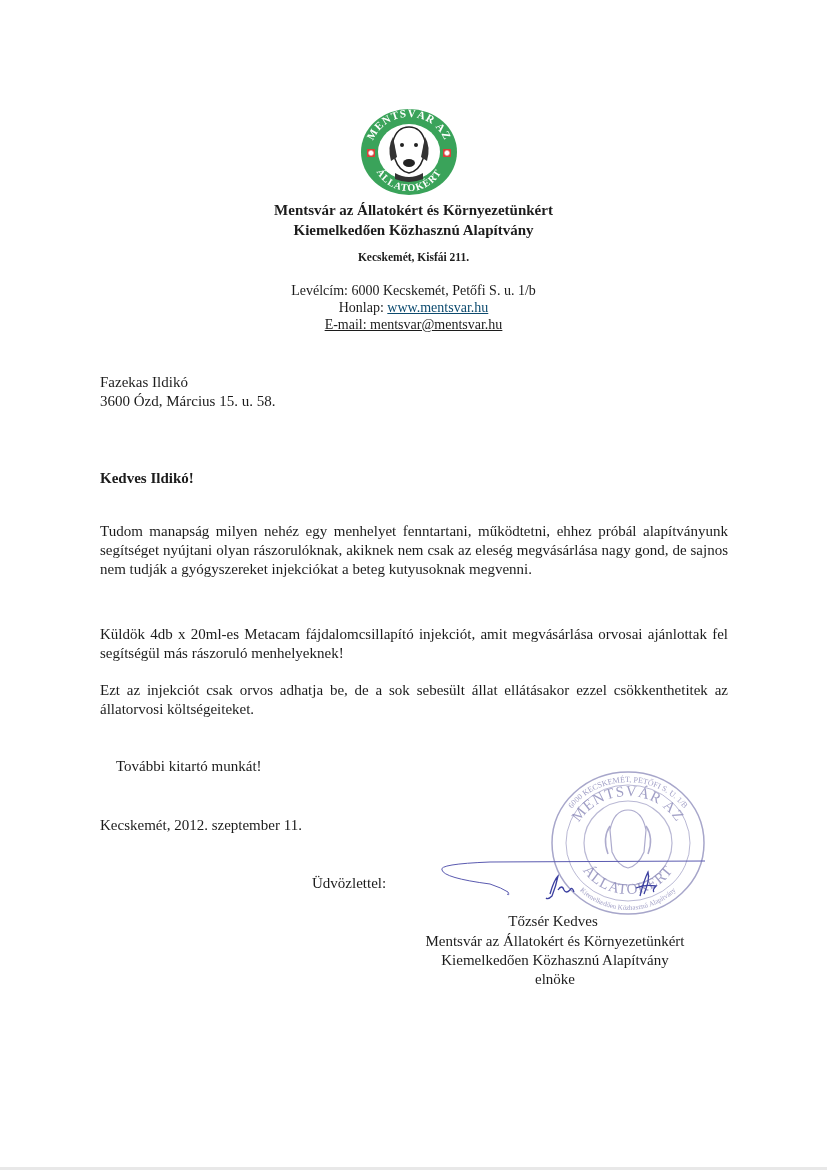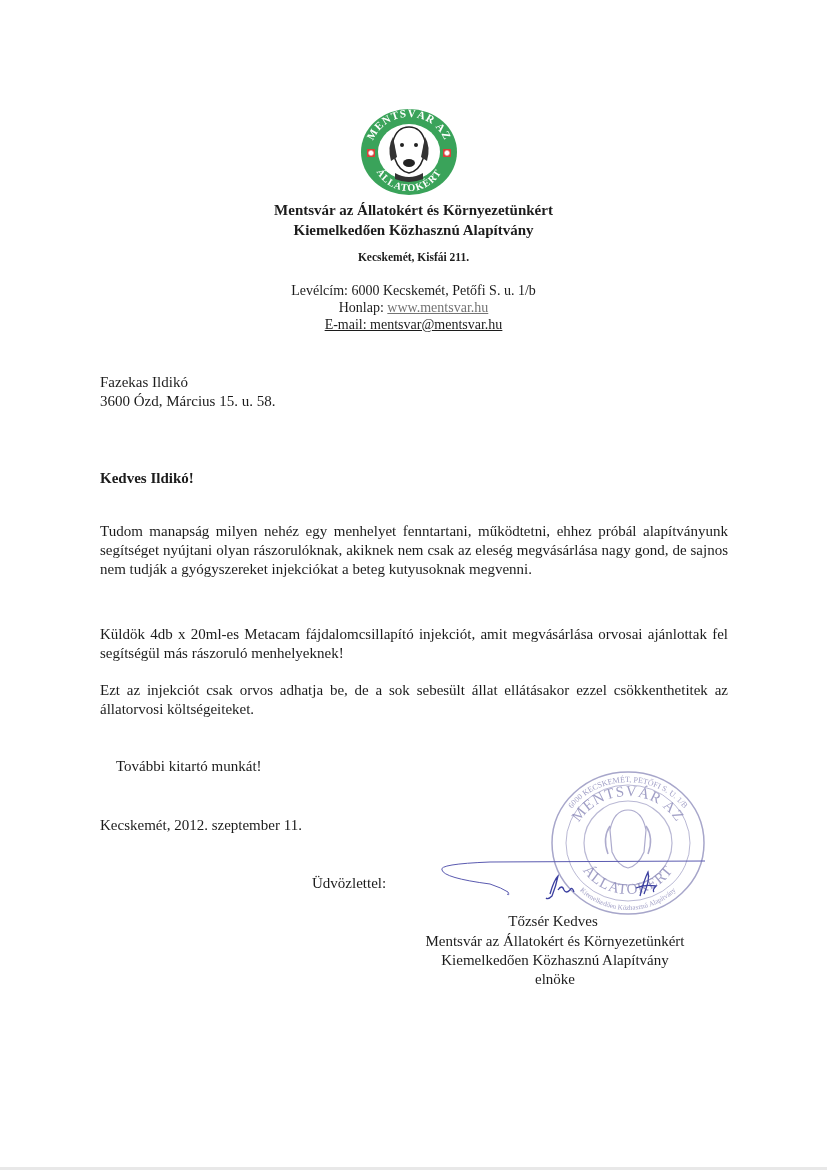--- a/index.html
+++ b/index.html
@@ -3,21 +3,21 @@
 <meta charset="utf-8">
 <style>
   html, body { margin:0; padding:0; background:#ffffff; }
   body { width:827px; height:1170px; position:relative; overflow:hidden;
          font-family:"Liberation Serif", "DejaVu Serif", serif; color:#1c1c1c; }
   .abs { position:absolute; }
   .center { left:0; width:827px; text-align:center; }
   .hdr-title { font-weight:bold; font-size:15px; line-height:19px; }
   .hdr-city { font-weight:bold; font-size:11.5px; }
   .hdr-contact { font-size:14px; line-height:17px; }
-  .hdr-contact a { color:#737373; text-decoration:underline; }
+  .hdr-contact a { color:#0c4a6e; text-decoration:underline; }
   .txt { font-size:15px; line-height:19px; }
   .para { left:100px; width:628px; font-size:15px; line-height:19px; text-align:justify; }
   .bold { font-weight:bold; }
   .sig-block { left:400px; width:310px; text-align:center; font-size:15px; line-height:19px; }
   .bottom-edge { left:0; top:1167px; width:827px; height:3px; background:#e8e8e8; }
 </style>
 </head>
 <body>
 
 <div class="abs" style="left:357px; top:107px; width:104px; height:90px;">

